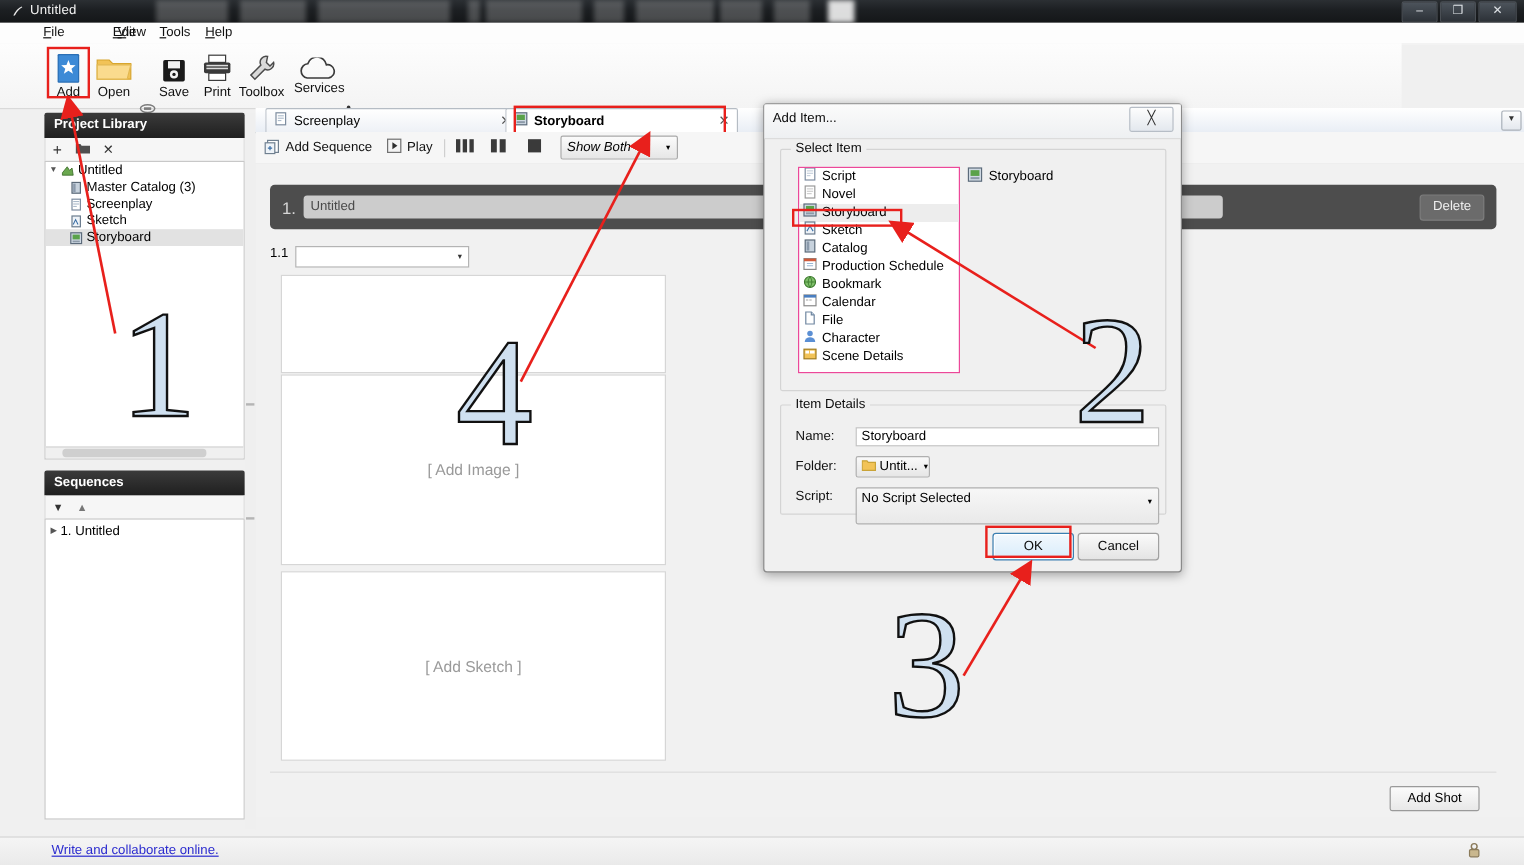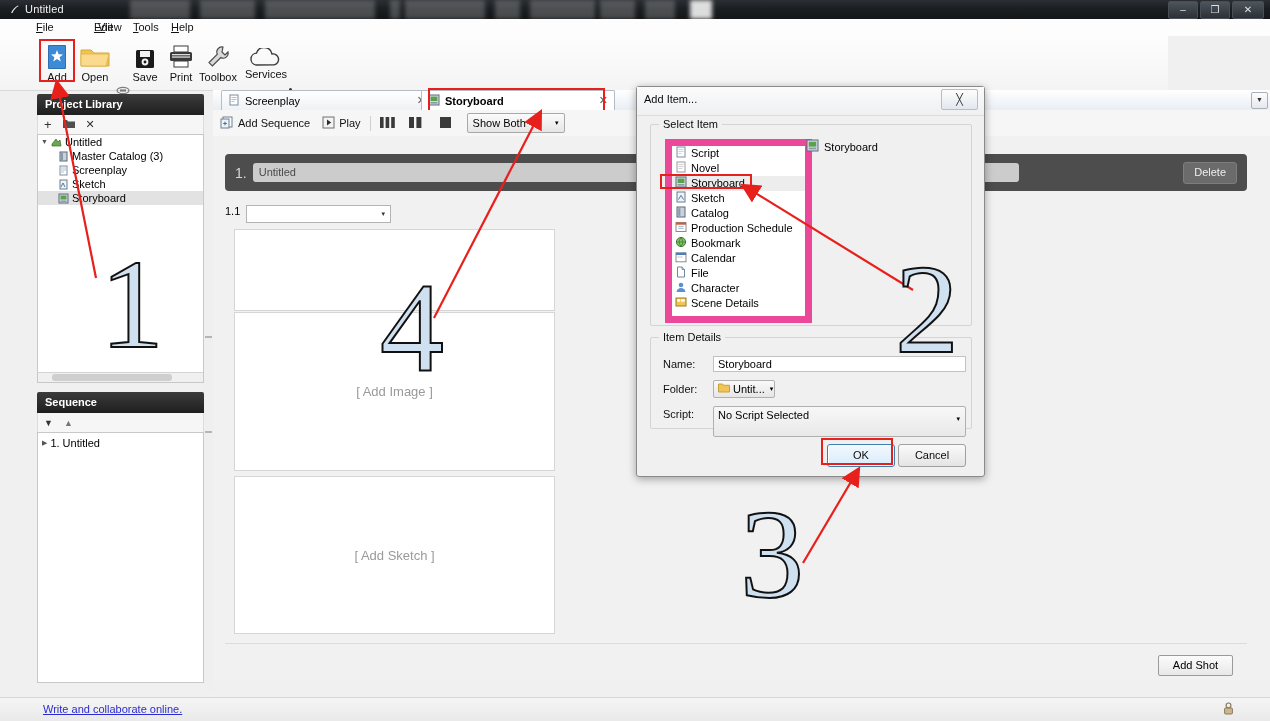--- a/index.html
+++ b/index.html
@@ -100,21 +100,21 @@
     position:absolute;left:213px;top:110px;width:1057px;height:26px;
     background:#f6f6f6;border-bottom:1px solid #e2e2e2;
     display:flex;align-items:center;gap:6px;padding-left:7px;
   }
   .dt-item{display:flex;align-items:center;gap:4px;font-size:11px;color:#111;}
   .dt-sep{width:1px;height:15px;background:#cfcfcf;margin:0 3px;}
   #show-both{
     margin-left:10px;height:18px;min-width:86px;border:1px solid #a9a9a9;
     background:linear-gradient(to bottom,#fbfbfb,#e6e6e6);border-radius:2px;
     display:flex;align-items:center;justify-content:space-between;
-    padding:0 5px;font-size:11px;
+    padding:0 5px;font-size:11px;font-style:italic;
   }
   #canvas{
     position:absolute;left:213px;top:136px;width:1057px;height:545px;
     background:#f1f1f1;overflow:hidden;
   }
   #seq-bar{
     position:absolute;left:12px;top:18px;width:1022px;height:37px;
     background:#4d4d4d;border-radius:4px;color:#eee;
     display:flex;align-items:center;padding:0 10px;box-sizing:border-box;
   }
@@ -157,21 +157,21 @@
   }
   .group{
     position:absolute;border:1px solid #d4d4d4;border-radius:2px;
   }
   .group-label{
     position:absolute;top:-7px;left:8px;background:#f0f0f0;padding:0 4px;
     font-size:11px;color:#0b0b0b;
   }
   #item-list{
     position:absolute;left:14px;top:14px;width:133px;height:170px;
-    background:#fff;border:7px solid #ec4899;overflow:hidden;
+    background:#fff;border:1px solid #ec4899;overflow:hidden;
   }
   .ilrow{
     height:15px;line-height:15px;font-size:11px;display:flex;align-items:center;
     gap:4px;padding-left:3px;white-space:nowrap;
   }
   .ilrow.sel{background:#ededed;}
   #storyboard-highlight{
     position:absolute;left:660px;top:174px;width:92px;height:15px;
     border:2px solid #e8201c;box-sizing:border-box;
   }
@@ -406,21 +406,21 @@
           </svg>
       </span>
       <span>Storyboard</span>
     </div>
 
     <div style="position:absolute;left:0;bottom:0;width:165px;height:9px;background:#f0f0f0;border-top:1px solid #d4d4d4;">
       <div style="position:absolute;left:14px;top:1px;width:120px;height:7px;background:#cfcfcf;border-radius:3px;"></div>
     </div>
   </div>
 
-  <div class="panel-header" style="margin-top:9px;">Sequence</div>
+  <div class="panel-header" style="margin-top:9px;">Sequences</div>
   <div class="panel-tools">
     <span style="font-size:9px;color:#333;">▼</span>
     <span style="font-size:9px;color:#777;">▲</span>
   </div>
   <div class="tree" style="height:249px;">
     <div class="tree-row" style="padding-left:4px;margin-top:3px;">
       <span style="font-size:7px;color:#555;">▶</span>
       <span>1. Untitled</span>
     </div>
   </div>

